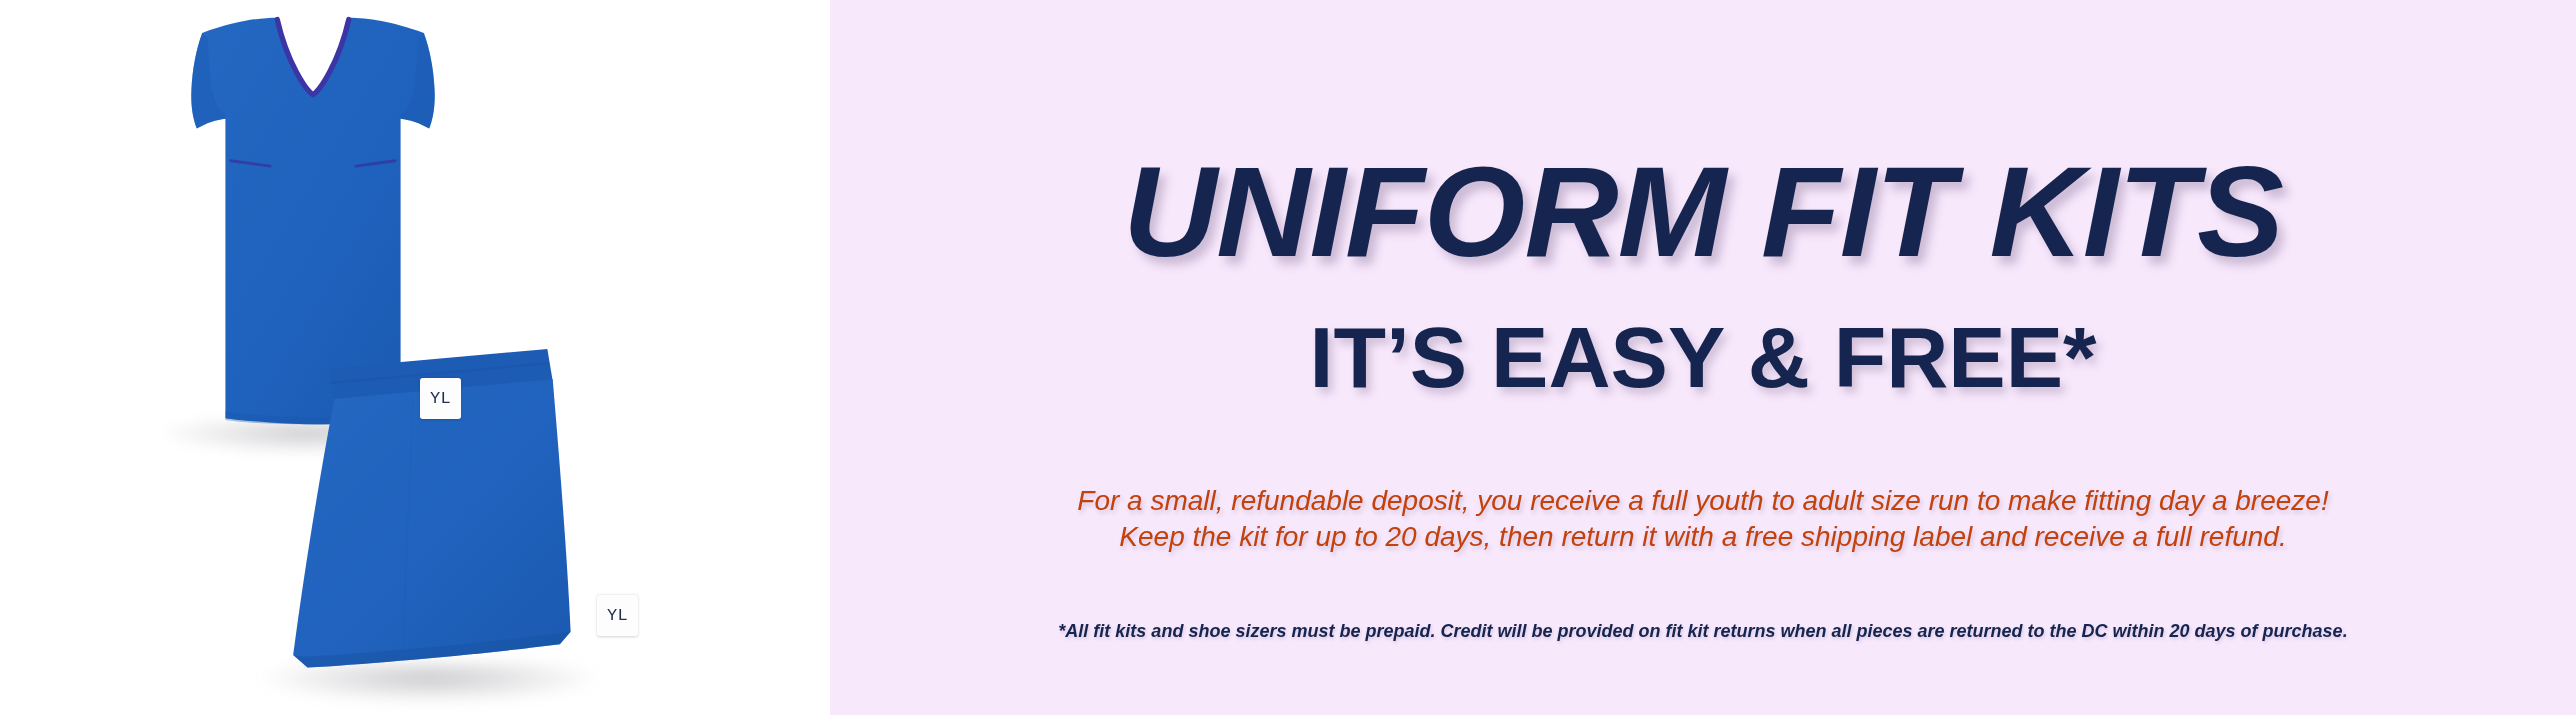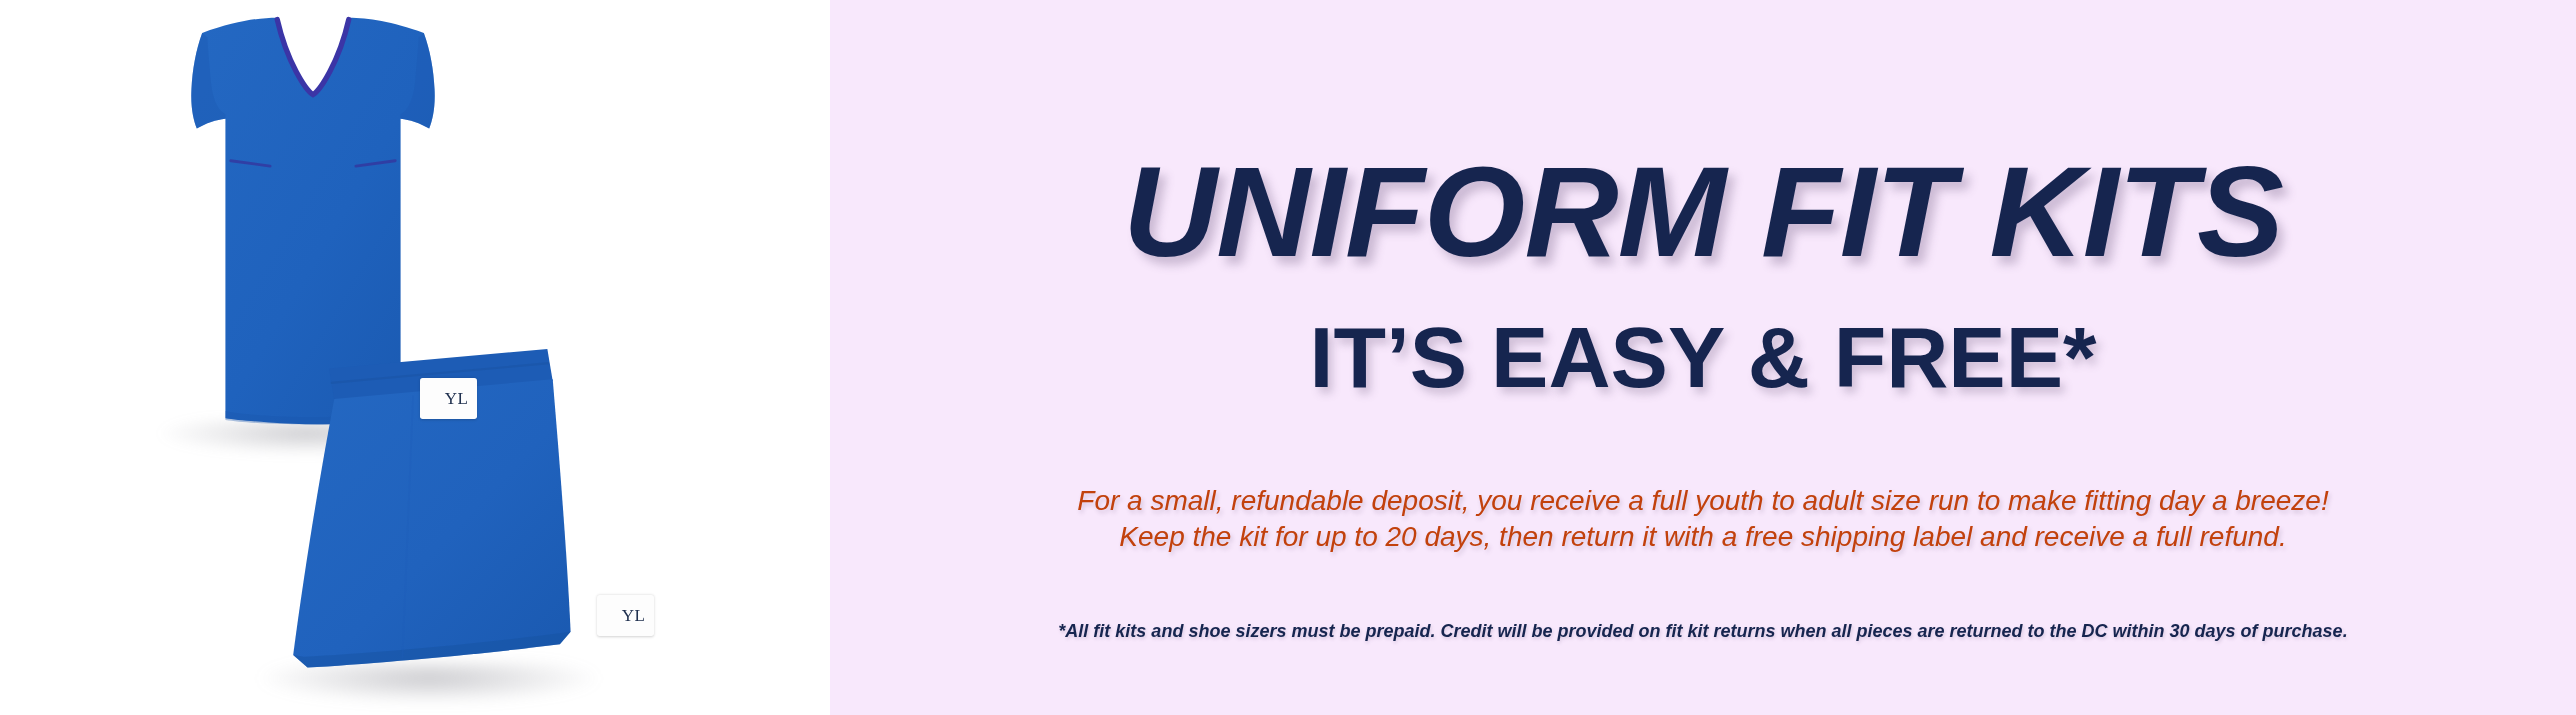--- a/index.html
+++ b/index.html
@@ -72,24 +72,23 @@
   
   .size-tag {
     position: absolute;
     background: #fdfdfd;
     border-radius: 2.7px;
     box-shadow: 0 0.9px 2.7px rgba(0,0,0,0.18);
     display: flex;
     align-items: center;
     justify-content: center;
     color: #20314f;
-    font-family: Liberation Serif, serif;
+    font-family: Liberation Mono, monospace;
     font-weight: 400;
     letter-spacing: 0.4px;
-    padding-left: 16px;
   }
   .size-tag-jersey {
     left: 420px; top: 378px;
     width: 41px; height: 41px;
     font-size: 17px;
   }
   .size-tag-skirt {
     left: 597px; top: 595px;
     width: 41px; height: 41px;
     font-size: 17px;
@@ -249,17 +248,17 @@
 
     <div class="headline">UNIFORM FIT KITS</div>
 
     <div class="subheadline">IT’S EASY &amp; FREE*</div>
 
     <div class="body-copy">
       <span class="line">For a small, refundable deposit, you receive a full youth to adult size run to make fitting day a breeze!</span>
       <span class="line">Keep the kit for up to 20 days, then return it with a free shipping label and receive a full refund.</span>
     </div>
 
-    <div class="fine-print">*All fit kits and shoe sizers must be prepaid. Credit will be provided on fit kit returns when all pieces are returned to the DC within 30 days of purchase.</div>
+    <div class="fine-print">*All fit kits and shoe sizers must be prepaid. Credit will be provided on fit kit returns when all pieces are returned to the DC within 20 days of purchase.</div>
   </div>
 
 </div>
 
 
 </body></html>

